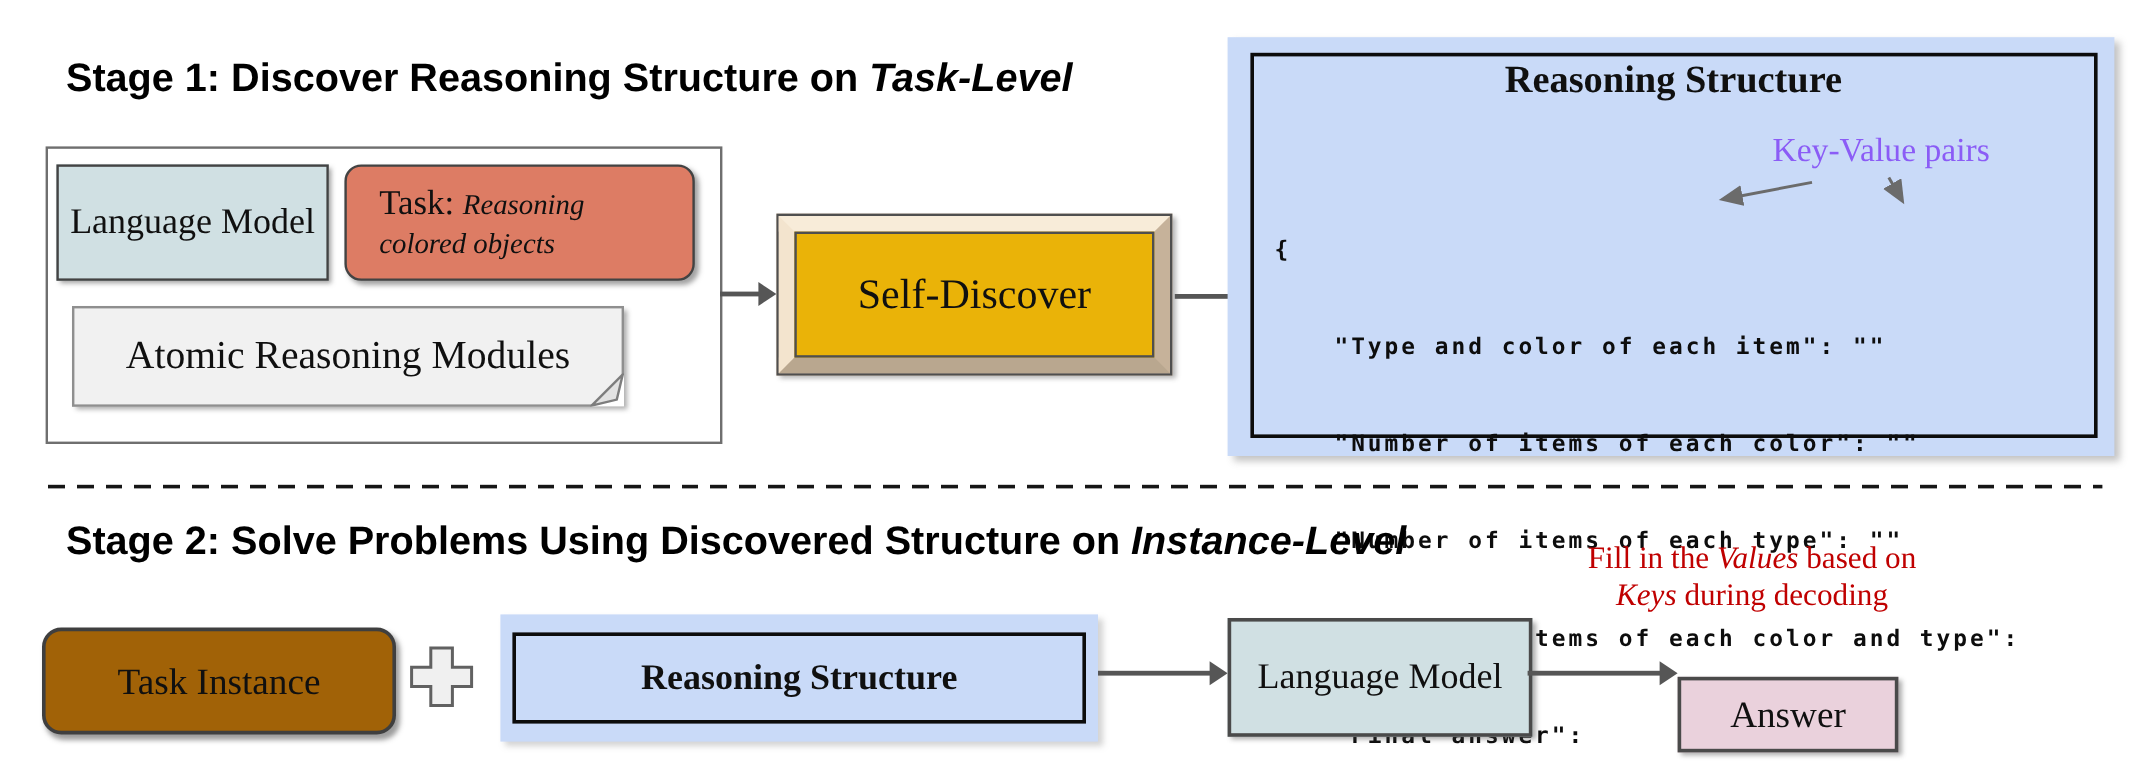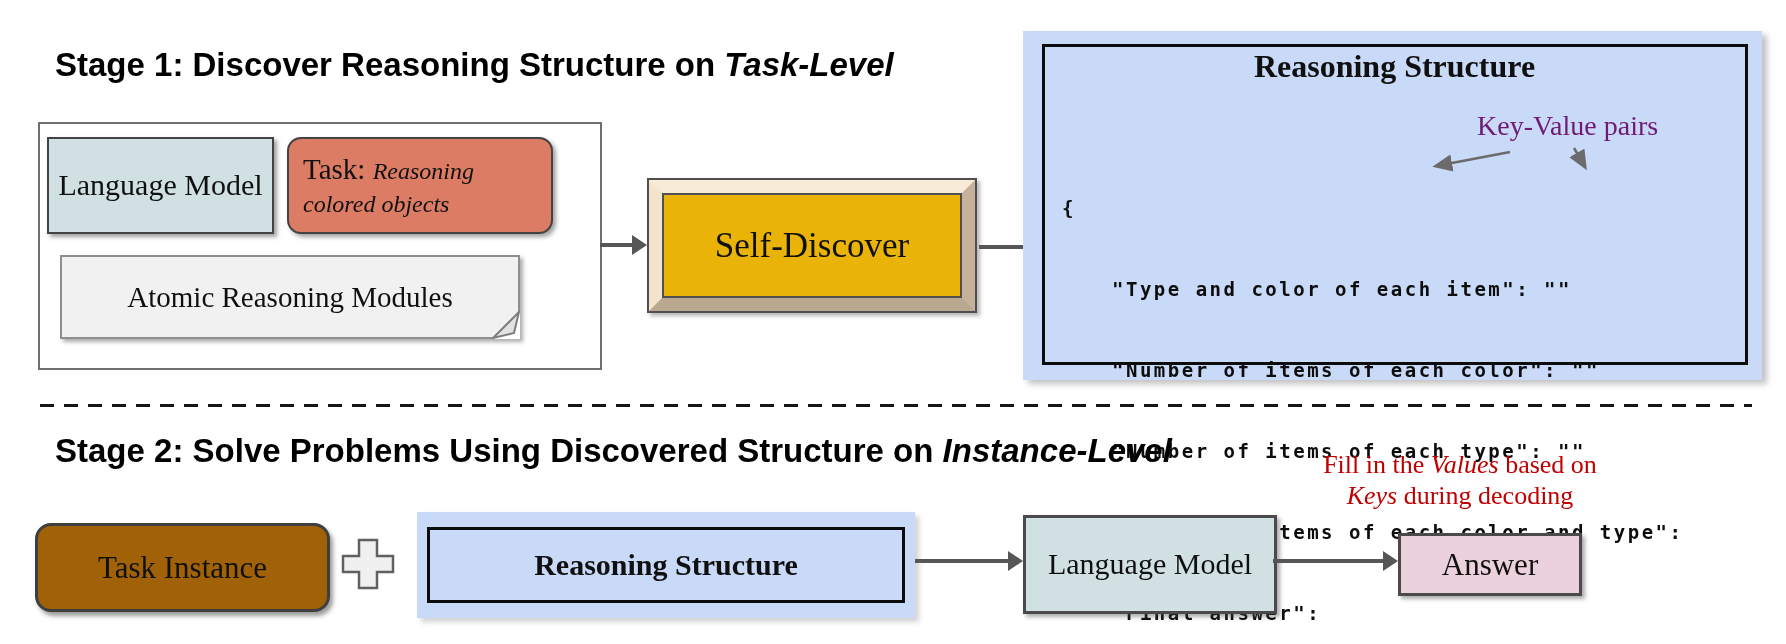--- a/index.html
+++ b/index.html
@@ -19,42 +19,42 @@
   }
   .it { font-style:italic; }
 
   
   .container1 { left:38px; top:122px; width:560px; height:244px; border:2px solid #6f6f6f; background:#fff; }
   .lm1 { left:47px; top:137px; width:223px; height:93px; background:#d0e0e3;
          border:2px solid #434343; box-shadow:3px 3px 4px rgba(70,70,70,.5);
          font-size:30px; line-height:1.08; }
   .task1 { left:287px; top:137px; width:234px; height:93px; background:#dd7c64;
          border:2px solid #434343; border-radius:14px; box-shadow:3px 3px 4px rgba(70,70,70,.5);
-         padding:0 14px; }
+         padding:0 27px; }
   .task1 .task-inner { font-size:29px; line-height:1.12; }
   .task1 .task-desc { font-size:24px; font-style:italic; }
   .atomic { left:60px; top:255px; width:456px; height:80px; background:#f1f1f1;
-         border:2px solid #8f8f8f; box-shadow:3px 3px 4px rgba(70,70,70,.45); font-size:29px; }
+         border:2px solid #8f8f8f; box-shadow:3px 3px 4px rgba(70,70,70,.45); font-size:33px; }
 
   
   .sd-outer { position:absolute; left:647px; top:178px; width:326px; height:131px;
          border:2px solid #4f4f4f; box-shadow:3px 3px 4px rgba(70,70,70,.4); background:#fce5cd; }
   .sd-bevel { position:absolute; left:0; top:0; right:0; bottom:0; border:13px solid;
          border-color:#f8ecd9 #c6b29a #b9a78f #f3e4ce; }
   .sd-face { position:absolute; left:13px; top:13px; right:13px; bottom:13px;
          background:#eab308; border:2px solid #4f4f4f;
          display:flex; align-items:center; justify-content:center; font-size:35px; }
 
   
   .blue1 { left:1023px; top:31px; width:739px; height:349px; background:#c9daf8;
          box-shadow:5px 4px 6px rgba(120,120,120,.45); }
   .blue1-inner { position:absolute; left:19px; top:13px; width:700px; height:315px; border:3px solid #0c0c0c; }
   .rs-title { position:absolute; left:1042px; top:48px; width:705px; text-align:center;
          font-weight:700; font-size:32px; }
-  .kv-note { position:absolute; left:1477px; top:110px; color:#701a75; font-size:28px; white-space:nowrap; }
+  .kv-note { position:absolute; left:1477px; top:110px; color:#8b5cf6; font-size:28px; white-space:nowrap; }
   .code { position:absolute; left:1062px; top:141px; font-family:"DejaVu Sans Mono", monospace;
          font-weight:700; font-size:19px; letter-spacing:2.5px; line-height:27px; color:#0d0d0d; white-space:pre; }
   .code-line.indent { padding-left:50px; }
 
   
   .harrow { position:absolute; height:22px; }
   .harrow .shaft { position:absolute; left:0; right:12px; top:50%; margin-top:-2px; height:4px; background:#565656; }
   .harrow .head  { position:absolute; right:0; top:50%; margin-top:-10px; width:0; height:0;
                    border-left:15px solid #565656; border-top:10px solid transparent; border-bottom:10px solid transparent; }
 
@@ -65,21 +65,21 @@
   .red-note { position:absolute; left:1280px; top:450px; width:360px; text-align:center;
          color:#c00000; font-size:26px; line-height:1.18; }
   .ti { left:35px; top:523px; width:289px; height:83px; background:#a16207;
          border:3px solid #3f3f3f; border-radius:16px; box-shadow:3px 4px 4px rgba(60,60,60,.5); font-size:31px; }
   .blue2 { left:417px; top:512px; width:498px; height:106px; background:#c9daf8;
          box-shadow:4px 4px 5px rgba(130,130,130,.35); }
   .blue2-inner { position:absolute; left:10px; top:15px; width:472px; height:70px; border:3px solid #0c0c0c;
          display:flex; align-items:center; justify-content:center; font-weight:700; font-size:30px; }
   .lm2 { left:1023px; top:515px; width:248px; height:93px; background:#d0e0e3;
          border:3px solid #4a4a4a; box-shadow:3px 3px 4px rgba(70,70,70,.45); font-size:30px; line-height:1.08; }
-  .ans { left:1398px; top:533px; width:178px; height:57px; background:#ead1dc;
+  .ans { left:1398px; top:564px; width:178px; height:57px; background:#ead1dc;
          border:3px solid #4a4a4a; box-shadow:3px 3px 4px rgba(70,70,70,.45); font-size:31px; }
 </style>
 </head>
 <body>
 
 <div class="canvas">
 
   <div class="stage-title" style="left:55px; top:46px;">
     <span>Stage 1: Discover Reasoning Structure on </span><span class="em">Task-Level</span>
   </div>

